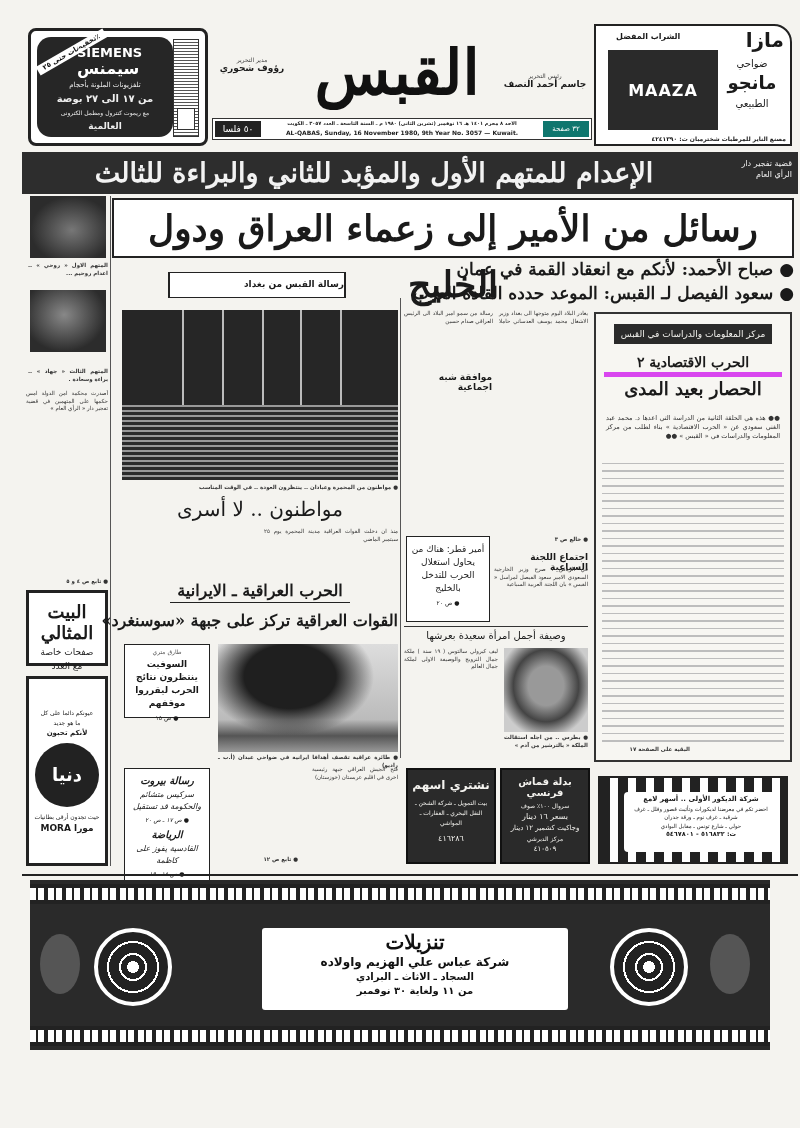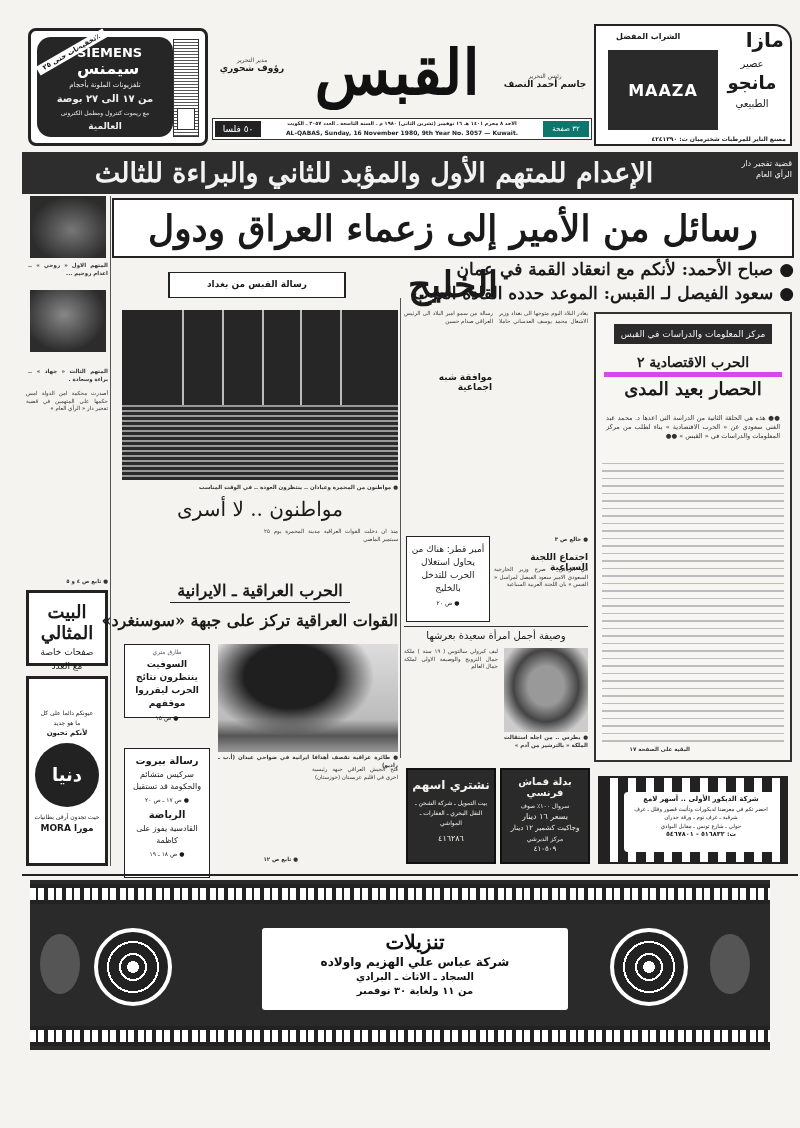--- a/index.html
+++ b/index.html
@@ -87,21 +87,21 @@
   <div class="price-box" data-name="price-badge">٥٠ فلسا</div>
   <div class="abs rtl center" style="left:52px;right:52px;top:1px;font-size:5px;font-weight:bold;white-space:nowrap;overflow:hidden;" data-name="dateline-arabic">الاحد ٨ محرم ١٤٠١ هـ ١٦ نوفمبر (تشرين الثاني) ١٩٨٠ م ـ السنة التاسعة ـ العدد ٣٠٥٧ ـ الكويت</div>
   <div class="abs center" style="left:52px;right:52px;top:10px;font-size:6px;font-weight:bold;white-space:nowrap;overflow:hidden;" data-name="dateline-english">AL-QABAS, Sunday, 16 November 1980, 9th Year No. 3057 — Kuwait.</div>
   <div class="pages-box" data-name="page-count-badge">٣٢ صفحة</div>
 </div>
 
 <div class="abs maaza-ad" data-name="maaza-ad">
   <div class="abs rtl" style="right:6px;top:2px;font-size:20px;font-weight:bold;" data-name="maaza-title">مازا</div>
   <div class="abs rtl" style="left:20px;top:6px;font-size:8px;font-weight:bold;" data-name="maaza-tagline">الشراب المفضل</div>
   <div class="maaza-logo" data-name="maaza-logo">MAAZA</div>
-  <div class="abs rtl center" style="right:8px;top:32px;width:60px;font-size:10px;" data-name="maaza-juice">عصير</div>
+  <div class="abs rtl center" style="right:8px;top:32px;width:60px;font-size:10px;" data-name="maaza-juice">ضواحي</div>
   <div class="abs rtl center" style="right:8px;top:46px;width:60px;font-size:18px;font-weight:bold;" data-name="maaza-mango">مانجو</div>
   <div class="abs rtl center" style="right:8px;top:72px;width:60px;font-size:10px;" data-name="maaza-natural">الطبيعي</div>
   <div class="abs rtl" style="left:4px;right:4px;bottom:2px;font-size:6px;font-weight:bold;" data-name="maaza-factory">مصنع الناير للمرطبات شخترمبان ت: ٤٢٤١٣٩٠</div>
 </div>
 
 <div class="abs banner" data-name="top-banner">
   <div class="abs rtl" style="right:6px;top:6px;width:64px;font-size:8px;line-height:11px;" data-name="banner-kicker">قضية تفجير دار الرأي العام</div>
   <div class="abs rtl center" style="left:8px;right:80px;top:2px;font-family:'DejaVu Serif',serif;font-size:27px;font-weight:bold;line-height:38px;white-space:nowrap;" data-name="banner-headline">الإعدام للمتهم الأول والمؤبد للثاني والبراءة للثالث</div>
 </div>
 
@@ -126,21 +126,21 @@
   <div style="font-size:6px;margin-top:6px;" data-name="dunya-line">حيث تجدون أرقى بطانيات</div>
   <div style="font-size:9px;font-weight:bold;margin-top:3px;" data-name="mora-brand">مورا MORA</div>
 </div>
 
 <div class="abs rule-v" style="left:110px;top:196px;height:670px;" data-name="column-rule"></div>
 
 <div class="abs main-headline" data-name="lead-headline">رسائل من الأمير إلى زعماء العراق ودول الخليج</div>
 <div class="abs rtl" style="left:402px;top:258px;width:392px;font-family:'DejaVu Serif',serif;font-size:17px;font-weight:bold;line-height:22px;white-space:nowrap;" data-name="lead-subhead-1">● صباح الأحمد: لأنكم مع انعقاد القمة في عمان</div>
 <div class="abs rtl" style="left:402px;top:282px;width:392px;font-family:'DejaVu Serif',serif;font-size:17px;font-weight:bold;line-height:22px;white-space:nowrap;" data-name="lead-subhead-2">● سعود الفيصل لـ القبس: الموعد حدده القادة العرب</div>
 
-<div class="abs bordered rtl center" style="left:168px;top:272px;width:178px;height:26px;background:#fff;border-width:1px 2px;font-size:9px;font-weight:bold;line-height:22px;" data-name="baghdad-label">رسالة القبس من بغداد</div>
+<div class="abs bordered rtl center" style="left:168px;top:272px;width:178px;height:26px;background:#fff;border-width:1px 2px;font-size:9px;font-weight:bold;line-height:22px;text-align:right;" data-name="baghdad-label">رسالة القبس من بغداد</div>
 <div class="abs" style="left:122px;top:310px;width:276px;height:170px;background:
   repeating-linear-gradient(0deg,#2b2b2b 0 3px,#999 3px 5px) 0 95px/100% 75px no-repeat,
   linear-gradient(#262626,#262626);" data-name="prison-photo">
   <div class="abs" style="left:60px;top:0;width:2px;height:95px;background:#bbb;"></div>
   <div class="abs" style="left:100px;top:0;width:2px;height:95px;background:#bbb;"></div>
   <div class="abs" style="left:140px;top:0;width:2px;height:95px;background:#bbb;"></div>
   <div class="abs" style="left:178px;top:0;width:2px;height:95px;background:#bbb;"></div>
   <div class="abs" style="left:218px;top:0;width:2px;height:95px;background:#bbb;"></div>
 </div>
 <div class="abs small-text center" style="left:122px;top:484px;width:276px;font-weight:bold;" data-name="photo-caption">● مواطنون من المحمرة وعبادان .. ينتظرون العودة .. في الوقت المناسب</div>
@@ -156,21 +156,21 @@
   <div style="font-size:6px;margin-top:4px;" data-name="continue-link">● ص ١٥</div>
 </div>
 
 <div class="abs" style="left:218px;top:644px;width:180px;height:108px;background:
   radial-gradient(ellipse at 40% 30%,#1f1f1f 0 30%,transparent 55%),
   linear-gradient(180deg,#ddd 0%,#bbb 70%,#555 85%,#999 100%);" data-name="war-photo"></div>
 <div class="abs small-text" style="left:218px;top:754px;width:180px;font-weight:bold;" data-name="photo-caption">● طائرة عراقية تقصف أهدافا ايرانية في ضواحي عبدان (أ.ب ـ راديو)</div>
 <div class="abs small-text body-col" style="left:218px;top:766px;width:180px;height:90px;column-count:2;column-gap:8px;" data-name="war-story-body">فتح الجيش العراقي جبهة رئيسية اخرى في اقليم عربستان (خوزستان)</div>
 <div class="abs small-text" style="left:218px;top:856px;width:80px;font-weight:bold;" data-name="continue-link">● تابع ص ١٢</div>
 
-<div class="abs bordered rtl center" style="left:124px;top:748px;width:86px;height:130px;background:#fff;border-width:1px;" data-name="beirut-sports-box">
+<div class="abs bordered rtl center" style="left:124px;top:768px;width:86px;height:130px;background:#fff;border-width:1px;font-style:italic;" data-name="beirut-sports-box">
   <div style="font-size:10px;font-weight:bold;margin-top:6px;" data-name="beirut-label">رسالة بيروت</div>
   <div style="font-size:8px;line-height:12px;margin:3px 4px 0;" data-name="beirut-headline">سركيس متشائم والحكومة قد تستقيل</div>
   <div style="font-size:6px;margin-top:3px;" data-name="continue-link">● ص ١٧ ـ ص ٢٠</div>
   <div style="font-size:10px;font-weight:bold;margin-top:6px;" data-name="sports-label">الرياضة</div>
   <div style="font-size:8px;line-height:12px;margin:3px 4px 0;" data-name="sports-headline">القادسية يفوز على كاظمة</div>
   <div style="font-size:6px;margin-top:3px;" data-name="continue-link">● ص ١٨ ـ ١٩</div>
 </div>
 
 <div class="abs rule-v" style="left:400px;top:298px;height:460px;" data-name="column-rule"></div>
 

